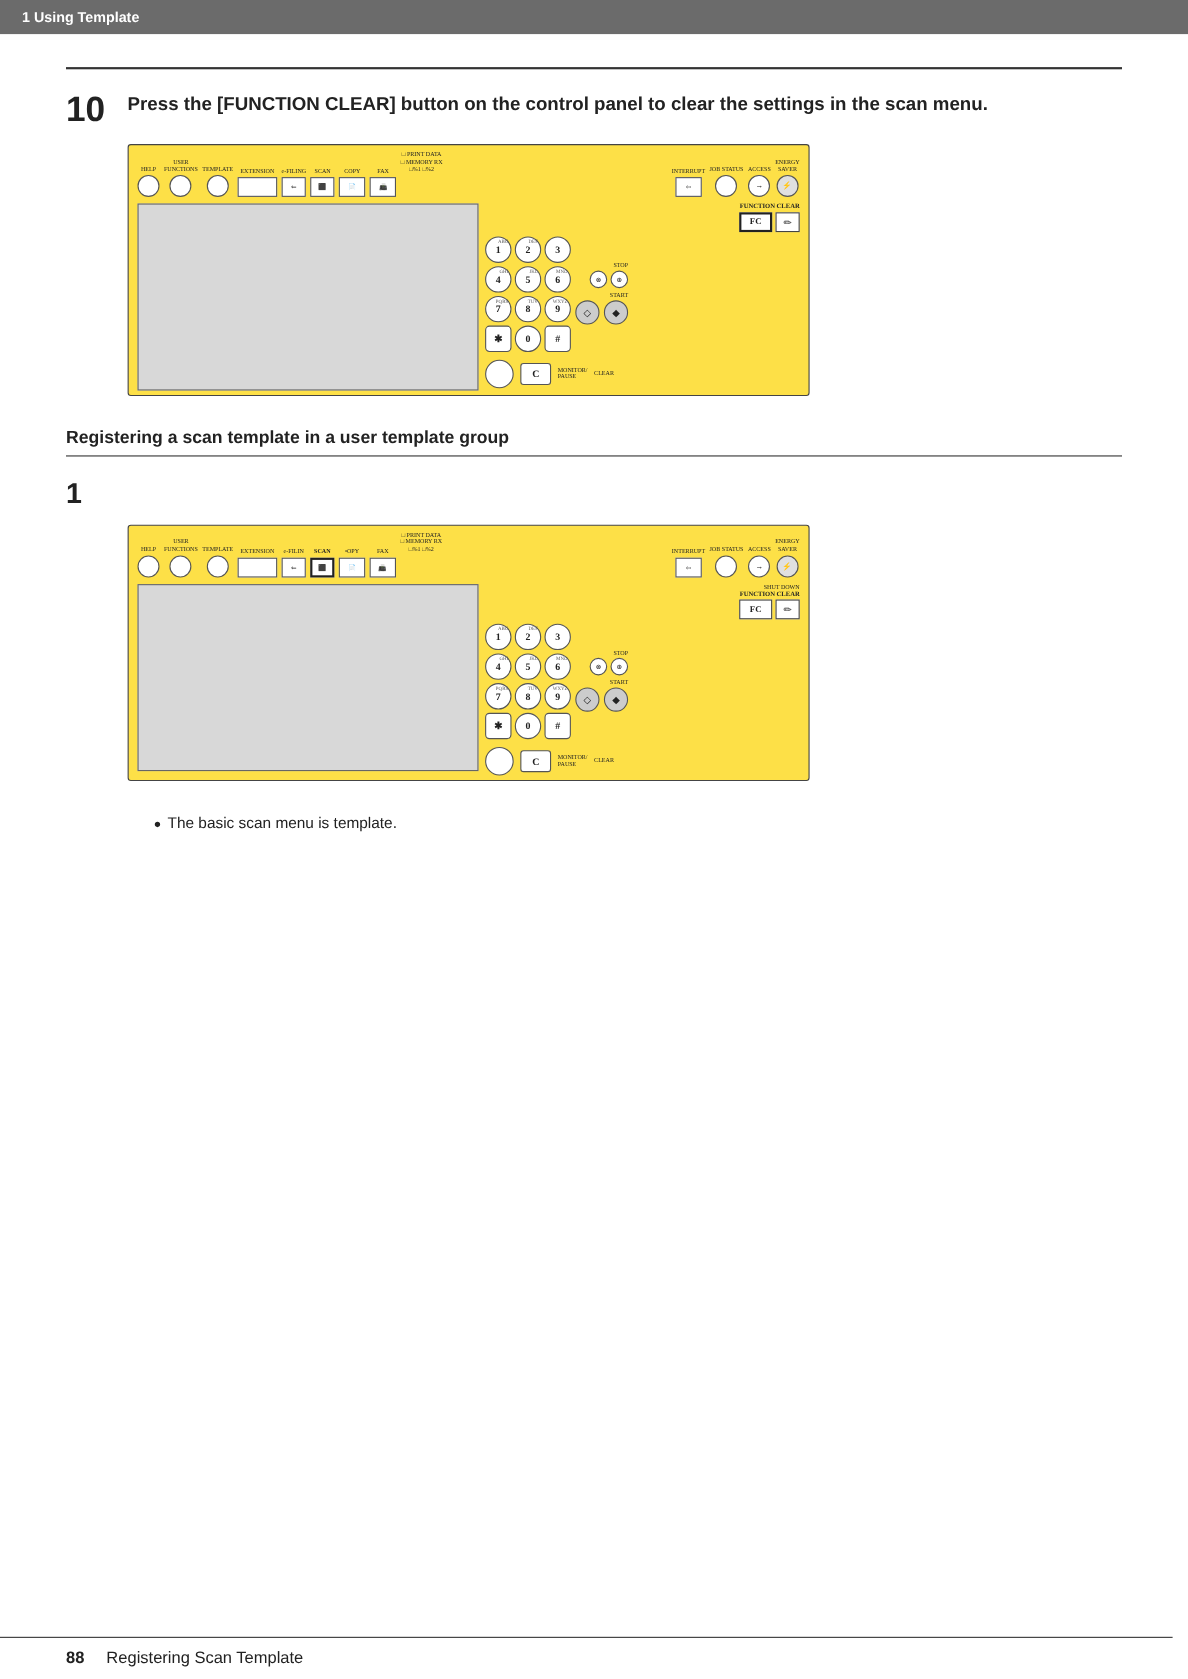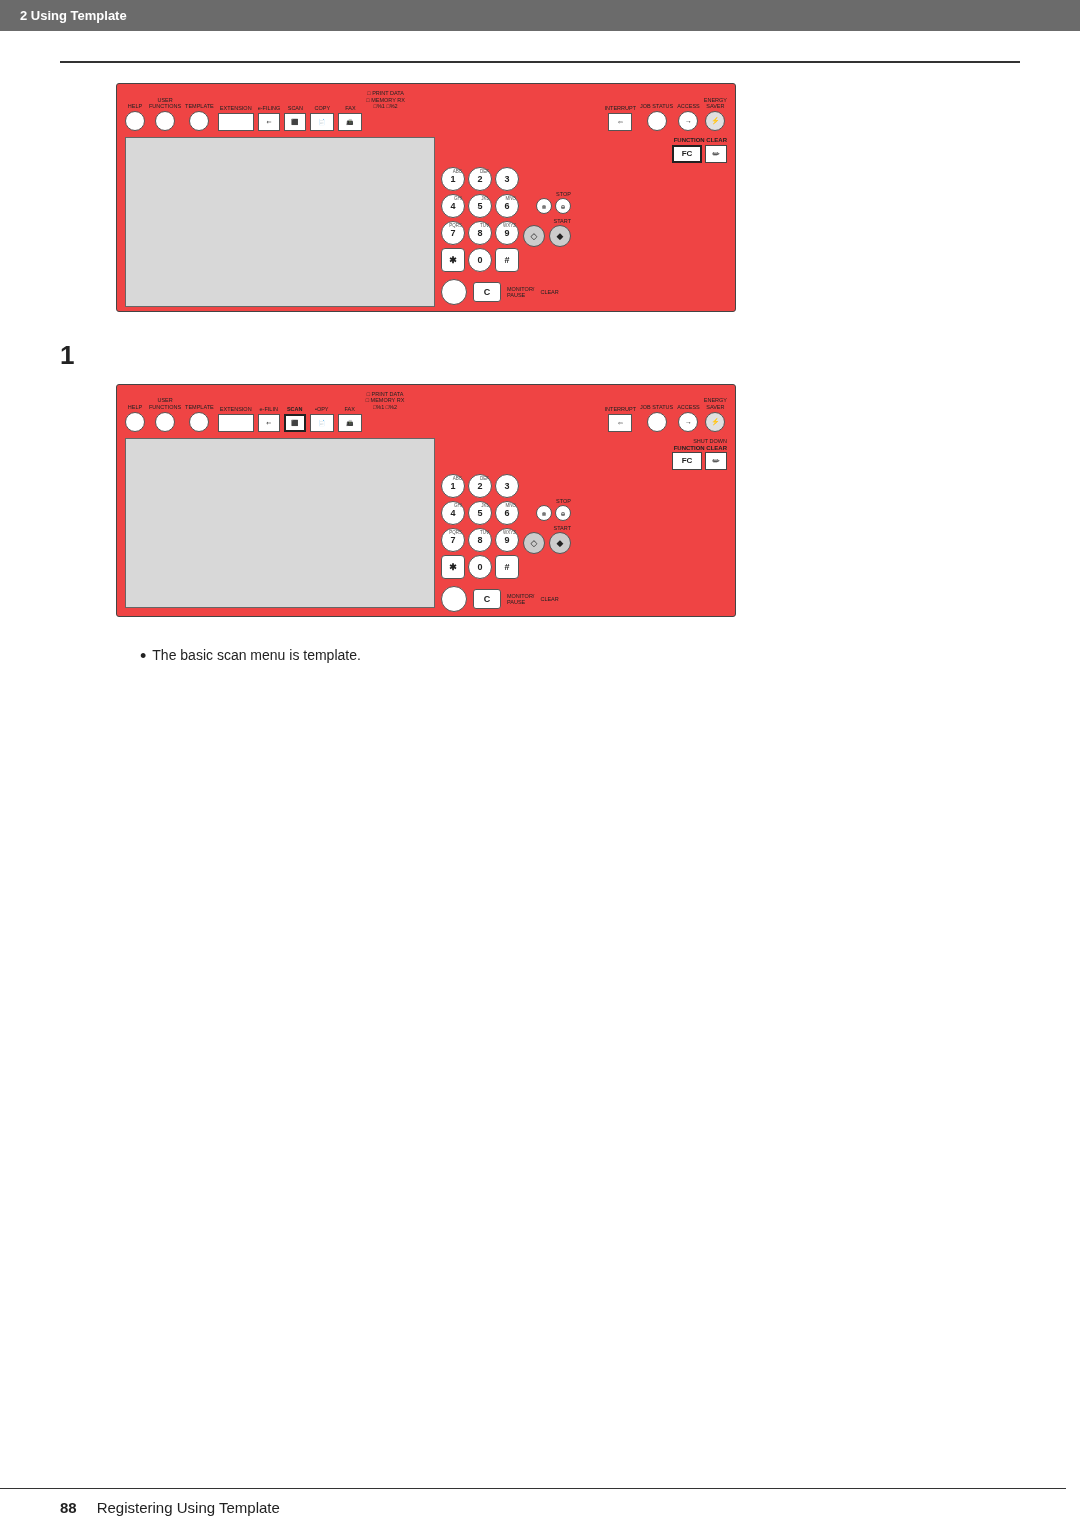--- a/index.html
+++ b/index.html
@@ -115,23 +115,24 @@
       font-size: 15px;
     }
 
     .panel-diagram-wrapper {
       margin: 10px 0 30px 56px;
       width: 620px;
     }
 
     .control-panel {
       border: 1.5px solid #444;
-      background: #ef4444;
+      background: #fde047;
       padding: 6px 8px 4px 8px;
       border-radius: 3px;
+      font-family: Liberation Serif, serif;
     }
     .cp-top-row {
       display: flex;
       align-items: flex-end;
       gap: 4px;
       margin-bottom: 6px;
     }
     .cp-label {
       font-size: 5.5px;
       text-align: center;
@@ -269,27 +270,31 @@
       font-weight: bold;
     }
     .outlined-box {
       border: 2px solid #222;
     }
   </style>
 </head>
 <body>
 
 <div class="header-bar">
-  <span>2   Using Template</span>
+  <span>1   Using Template</span>
 </div>
 
 <div class="main-content">
 
   <hr class="top-rule">
 
+  <div class="step-10">
+    <div class="step-number-large">10</div>
+    <div class="step-text-large">Press the [FUNCTION CLEAR] button on the control panel to clear the settings in the scan menu.</div>
+  </div>
 
   <div class="panel-diagram-wrapper">
     <div class="control-panel">
 
       <div class="cp-top-row">
         <div class="cp-btn-col">
           <div class="cp-label">HELP</div>
           <div class="cp-round"></div>
         </div>
         <div class="cp-btn-col">
@@ -396,20 +401,21 @@
             <div class="cp-round" style="width:26px;height:26px;"></div>
             <div class="cp-c-btn">C</div>
             <div style="font-size:5.5px;">MONITOR/<br>PAUSE</div>
             <div style="font-size:5.5px;">CLEAR</div>
           </div>
         </div>
       </div>
     </div>
   </div>
 
+  <div class="section-heading">Registering a scan template in a user template group</div>
 
   <div class="step-1">
     <div class="step-number-medium">1</div>
   </div>
 
   <div class="panel-diagram-wrapper">
     <div class="control-panel">
 
       <div class="cp-top-row">
         <div class="cp-btn-col">
@@ -529,14 +535,14 @@
 
   <div class="bullet-item">
     <span class="bullet-dot">•</span>
     <span>The basic scan menu is template.</span>
   </div>
 
 </div>
 
 <div class="footer">
   <span class="footer-page">88</span>
-  <span class="footer-title">Registering Using Template</span>
+  <span class="footer-title">Registering Scan Template</span>
 </div>
 
 </body></html>

